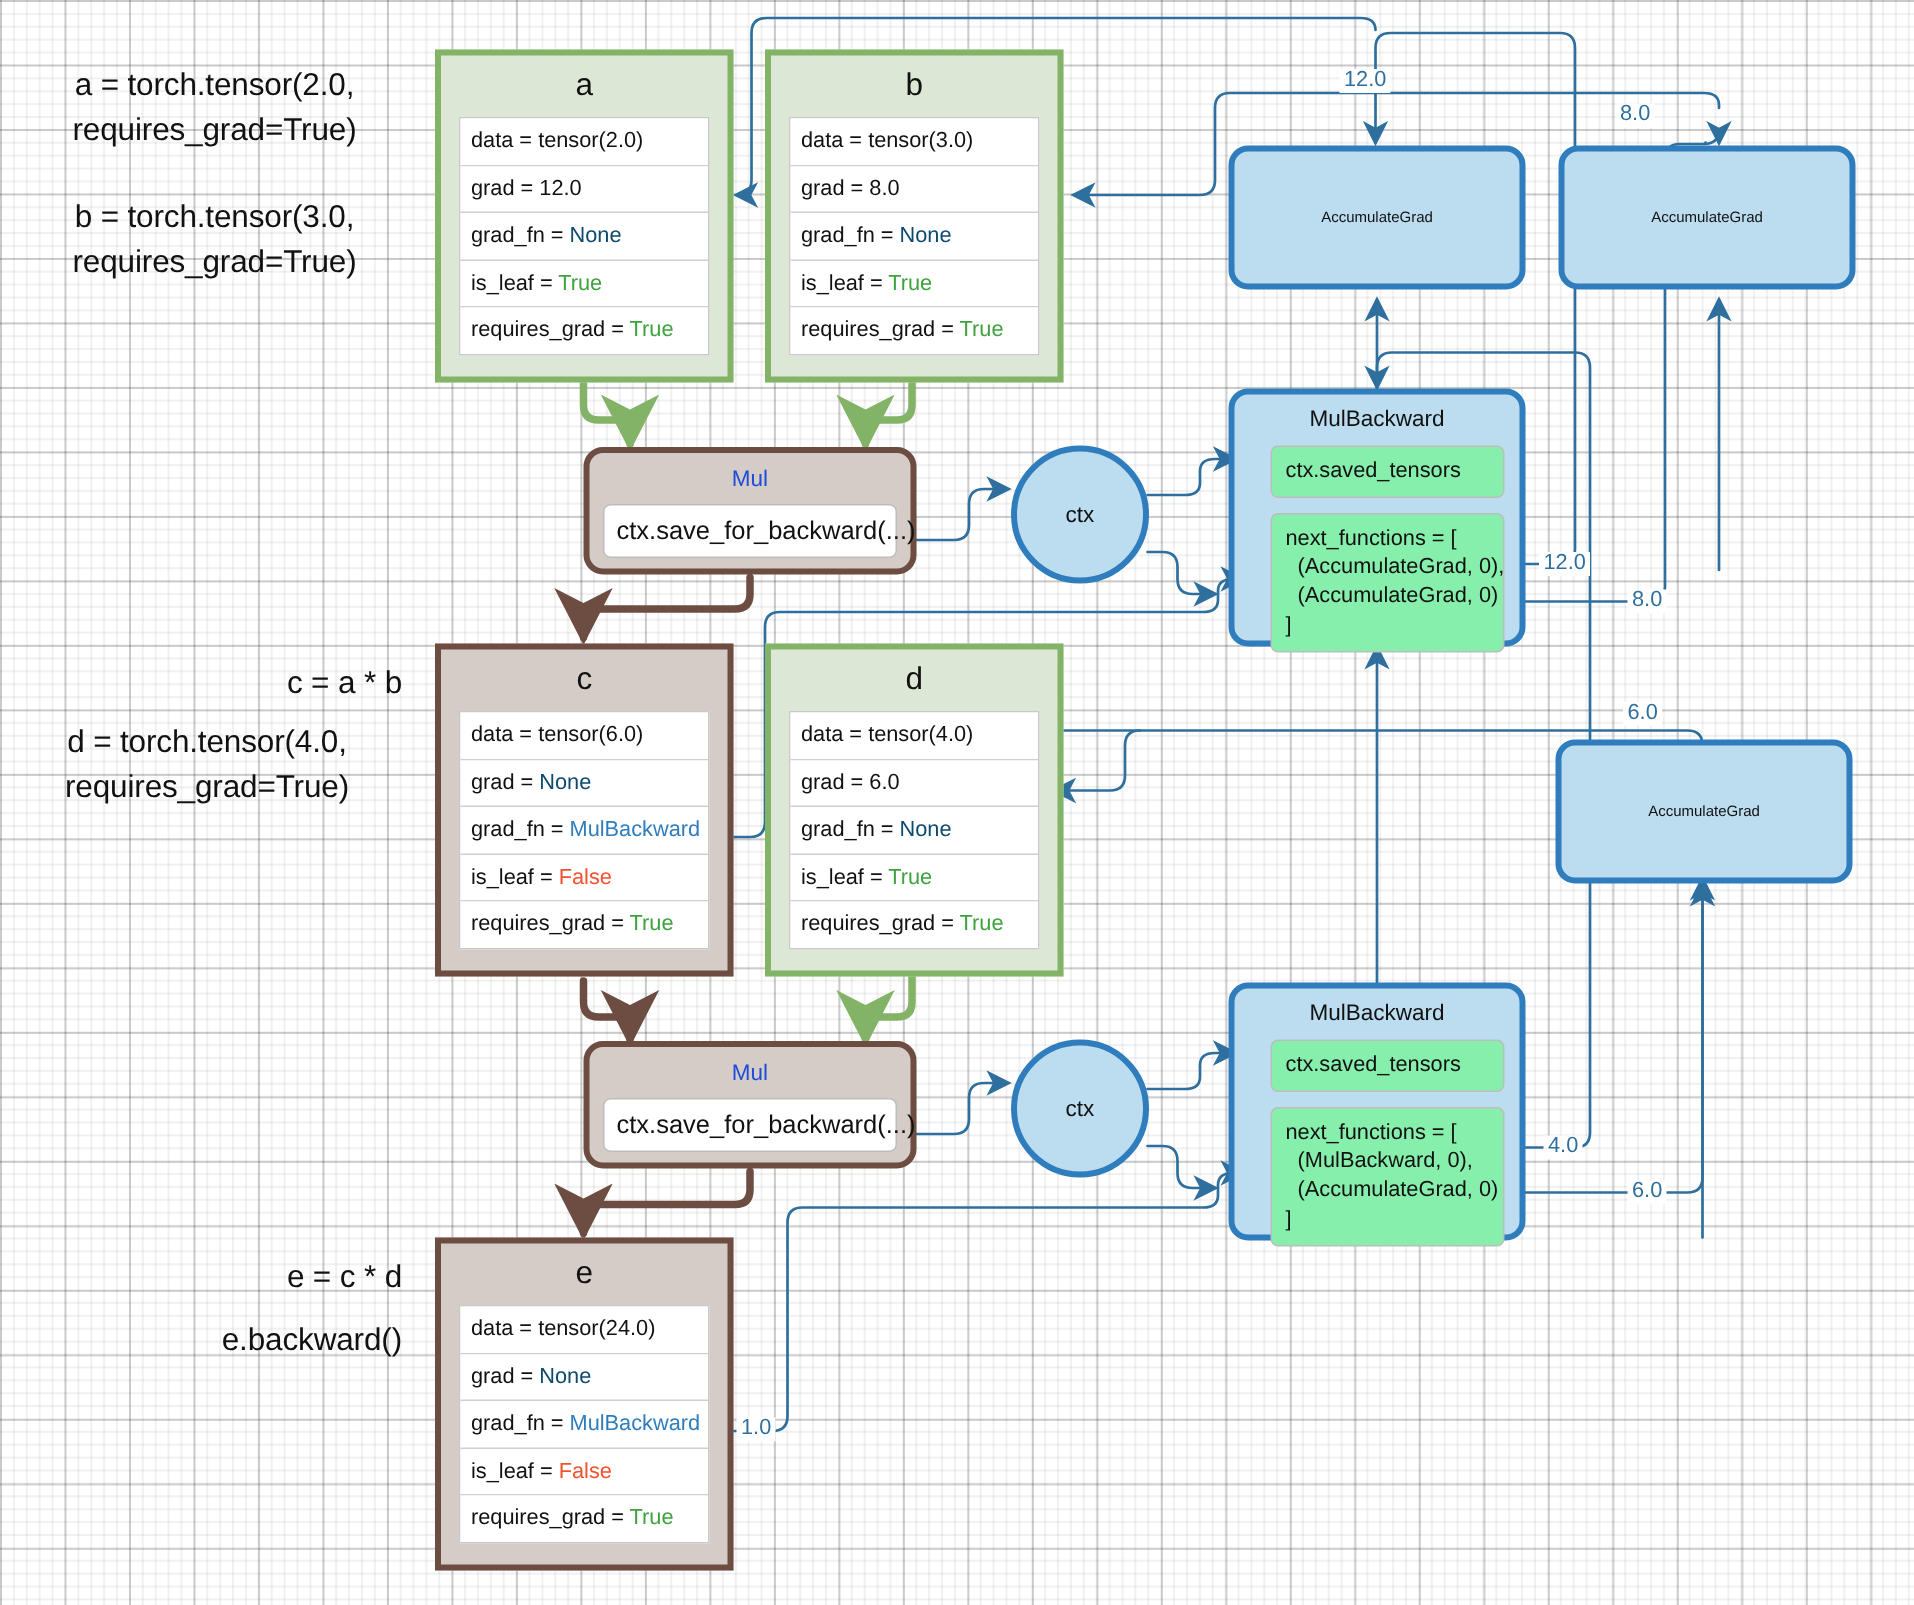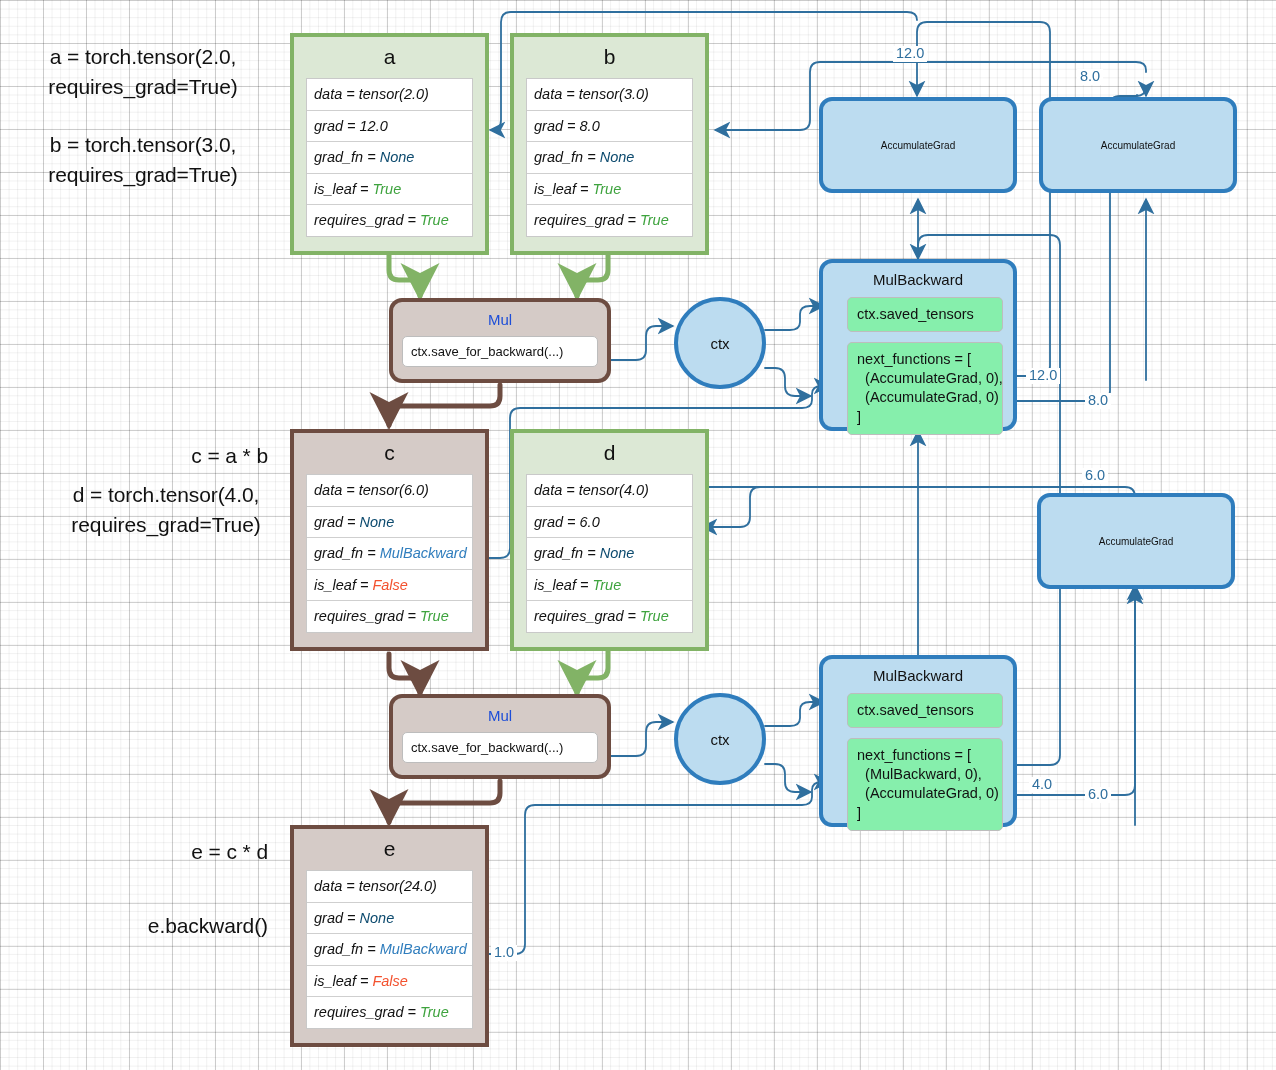--- a/index.html
+++ b/index.html
@@ -39,21 +39,21 @@
     border:4px solid;
     box-sizing:border-box;
     padding:0 12px 9px 12px;
   }
   .tensor.leafy{background:#dce8d5;border-color:#82b366;}
   .tensor.derived{background:#d5cbc7;border-color:#6d4c41;}
   .tensor .tname{
     text-align:center;font-size:21px;color:#111;
     padding:8px 0 9px 0;
   }
-  .tensor .rows{border:1px solid #c9c9c9;background:#fff;font-style:italic;}
+  .tensor .rows{border:1px solid #c9c9c9;background:#fff;}
   .trow{
     background:#ffffff;
     border-bottom:1px solid #cfcfcf;
     font-size:14.5px;
     color:#111111;
     padding:8px 7px 8px 7px;
     line-height:1;
     white-space:nowrap;
   }
   .trow:last-child{border-bottom:none;}
@@ -71,21 +71,21 @@
     box-sizing:border-box;
   }
   .mulop .mtitle{
     text-align:center;font-size:15px;color:#1d4ed8;padding:9px 0 8px 0;
   }
   .mulop .mfield{
     margin:0 9px 9px 9px;
     background:#fff;
     border:1px solid #bdbdbd;
     border-radius:5px;
-    font-size:13px;color:#111;
+    font-size:17px;color:#111;
     padding:7px 8px;
     white-space:nowrap;
   }
 
   
   .ctx{
     position:absolute;
     border-radius:50%;
     background:#bcdcf0;
     border:4px solid #2f7dbd;
@@ -207,24 +207,24 @@
       <path d="M1135,825 L1135,588" marker-end="url(#ah-blue)" opacity="0"></path>
       <path d="M1135,825 L1135,590" marker-end="url(#ah-blue)"></path>
     </g>
   </svg>
 
   <div class="codelabel" style="left:8px;top:42px;width:270px;">a = torch.tensor(2.0,
 requires_grad=True)</div>
   <div class="codelabel" style="left:8px;top:130px;width:270px;">b = torch.tensor(3.0,
 requires_grad=True)</div>
   <div class="codelabel" style="left:8px;top:441px;width:260px;text-align:right;">c = a * b</div>
-  <div class="codelabel" style="left:2px;top:480px;width:272px;margin-left:28px;">d = torch.tensor(4.0,
+  <div class="codelabel" style="left:2px;top:480px;width:272px;">d = torch.tensor(4.0,
 requires_grad=True)</div>
   <div class="codelabel" style="left:8px;top:837px;width:260px;text-align:right;">e = c * d</div>
-  <div class="codelabel" style="left:8px;top:879px;width:260px;text-align:right;margin-top:32px;">e.backward()</div>
+  <div class="codelabel" style="left:8px;top:879px;width:260px;text-align:right;">e.backward()</div>
 
   <div class="tensor leafy" style="left:290px;top:33px;width:199px;height:222px;">
     <div class="tname">a</div>
     <div class="rows">
       <div class="trow"><span>data = </span><span>tensor(2.0)</span></div>
       <div class="trow"><span>grad = </span><span>12.0</span></div>
       <div class="trow"><span>grad_fn = </span><span class="v-none">None</span></div>
       <div class="trow"><span>is_leaf = </span><span class="v-true">True</span></div>
       <div class="trow"><span>requires_grad = </span><span class="v-true">True</span></div>
     </div>
@@ -319,17 +319,17 @@
       <div class="trow"><span>is_leaf = </span><span class="v-false">False</span></div>
       <div class="trow"><span>requires_grad = </span><span class="v-true">True</span></div>
     </div>
   </div>
 
   <div class="elabel" style="left:893px;top:46px;">12.0</div>
   <div class="elabel" style="left:1077px;top:69px;">8.0</div>
   <div class="elabel" style="left:1026px;top:368px;">12.0</div>
   <div class="elabel" style="left:1085px;top:393px;">8.0</div>
   <div class="elabel" style="left:1082px;top:468px;">6.0</div>
-  <div class="elabel" style="left:1029px;top:757px;margin-top:20px;">4.0</div>
+  <div class="elabel" style="left:1029px;top:757px;">4.0</div>
   <div class="elabel" style="left:1085px;top:787px;">6.0</div>
   <div class="elabel" style="left:491px;top:945px;">1.0</div>
 
 </div>
 
 </body></html>

